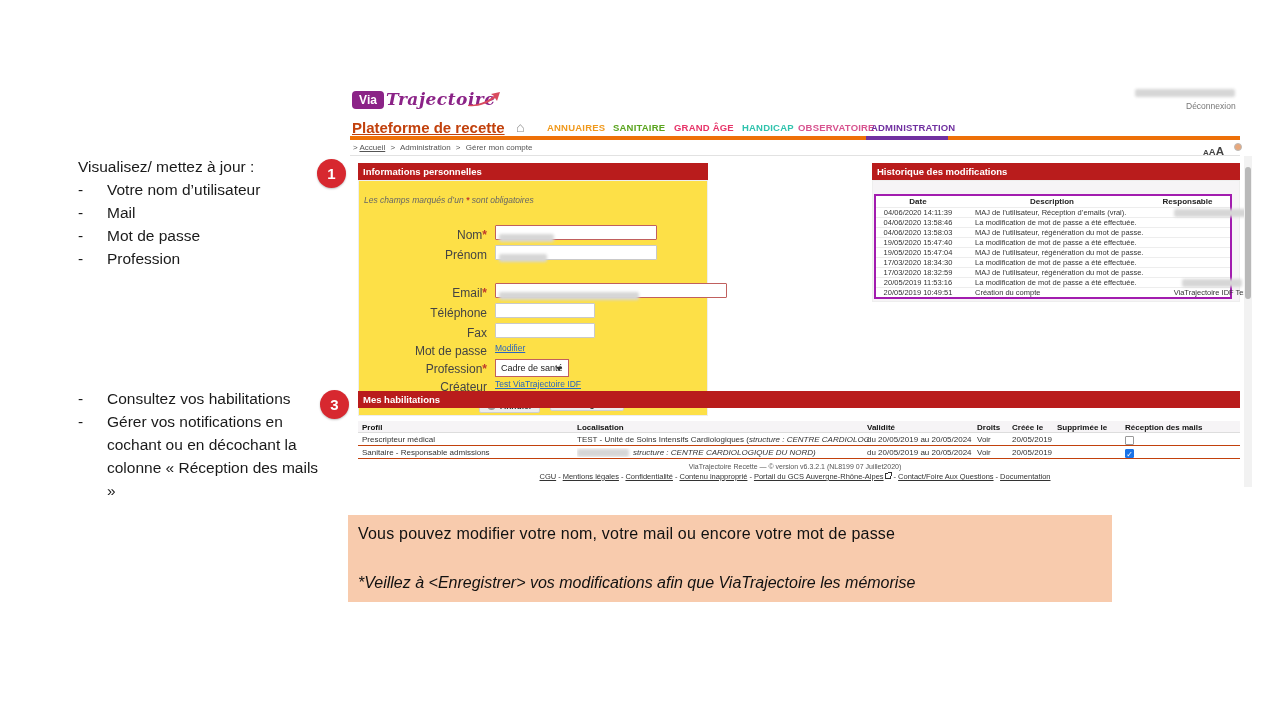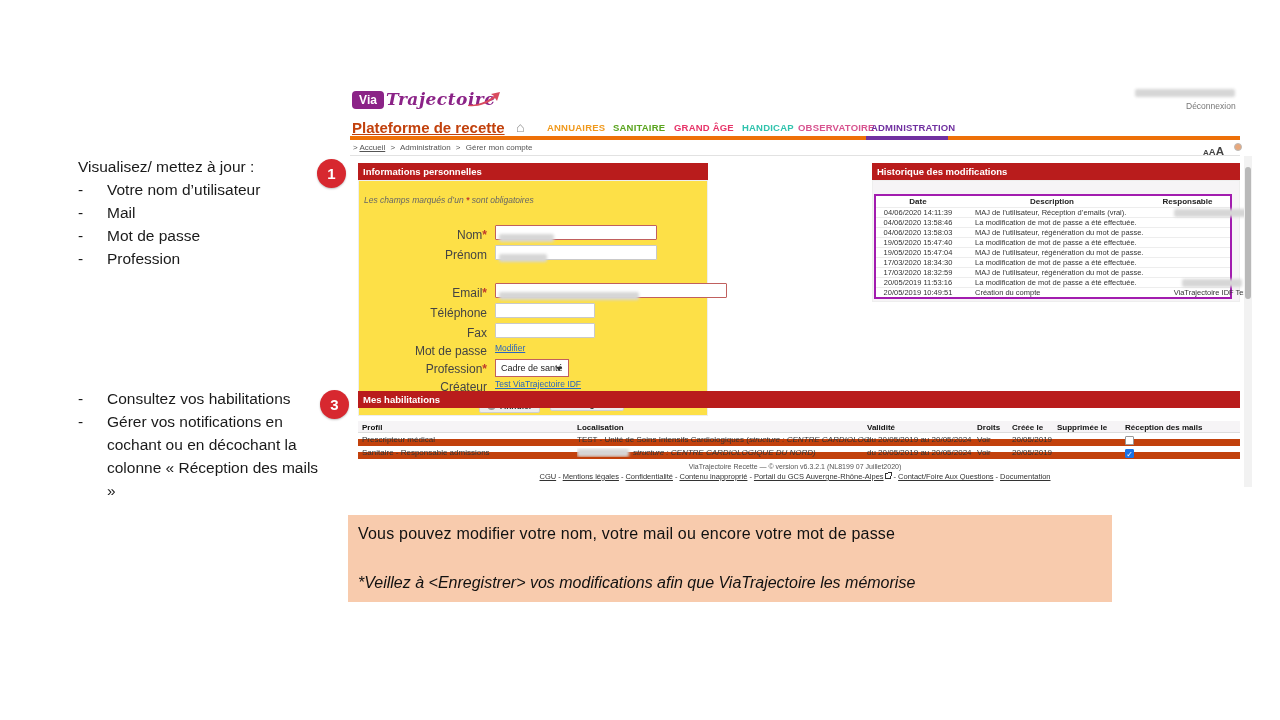--- a/index.html
+++ b/index.html
@@ -77,21 +77,21 @@
   .h-head { display:flex; font-size:8px; font-weight:bold; color:#222; height:11px; align-items:center; }
   .h-row { display:flex; font-size:7.5px; color:#333; height:10px; align-items:flex-start; border-top:1px solid #ededed;gap:12px; }
   .hc-date { width:84px; text-align:center; flex:0 0 84px; }
   .hc-desc { width:184px; flex:0 0 184px; padding-left:3px; }
   .hc-resp { width:87px; flex:0 0 87px; text-align:center; }
   .h-head .hc-desc { text-align:center; padding-left:0; }
 
   
   .hab-hdr { left:8px; top:305px; width:882px; }
   .hab-table { position:absolute; left:8px; top:335px; width:882px; font-size:8px; color:#333; }
-  .hab-row { position:relative; height:13px; border-bottom:7px solid #c2410c; background:#fff; }
+  .hab-row { position:relative; height:13px; border-bottom:1px solid #c2410c; background:#fff; }
   .hab-row.head { font-weight:bold; color:#111; background:#f6f4f6; border-bottom:1px solid #ddd; height:12px; }
   .hcell { position:absolute; top:2px; white-space:nowrap; overflow:hidden; }
   .c-profil { left:4px; width:210px; }
   .c-loc { left:219px; width:292px; }
   .c-val { left:509px; width:106px; }
   .c-droits { left:619px; width:32px; }
   .c-creee { left:654px; width:46px; }
   .c-supp { left:699px; width:68px; }
   .c-recep { left:767px; width:110px; }
   .ital { font-style:italic; }

